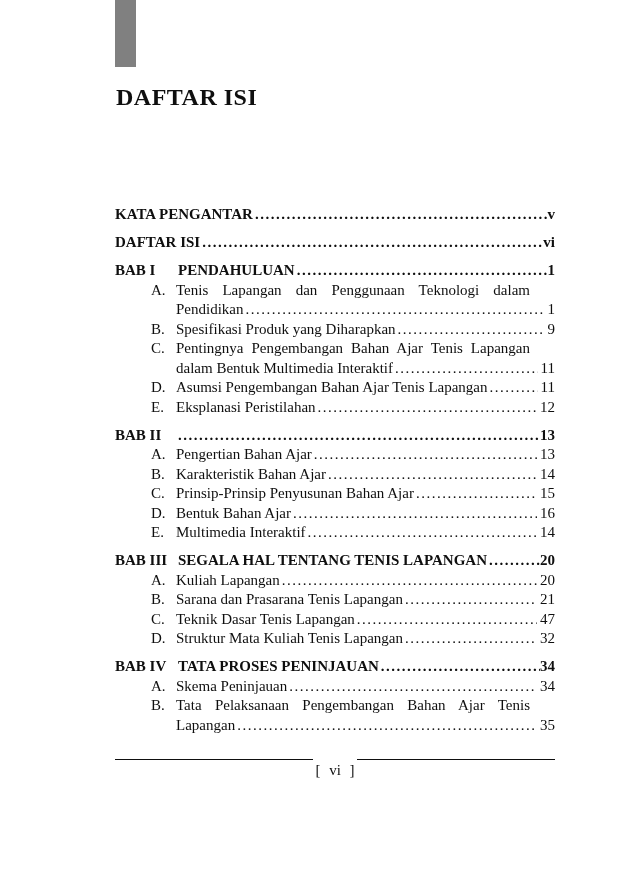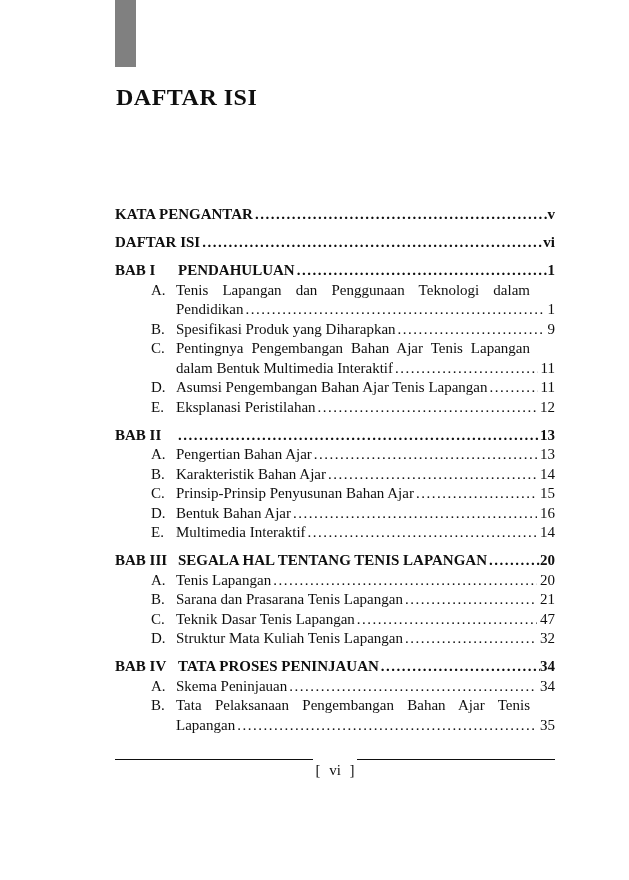--- a/index.html
+++ b/index.html
@@ -180,21 +180,21 @@
         <span class="pg">14</span>
       </div>
       <div class="row chapter">
         <span class="chlabel">BAB III</span>
         <span class="txt">SEGALA HAL TENTANG TENIS LAPANGAN</span>
         <span class="leader"></span>
         <span class="pg">20</span>
       </div>
       <div class="row sub">
         <span class="letter">A.</span>
-        <span class="txt">Tenis Lapangan</span>
+        <span class="txt">Kuliah Lapangan</span>
         <span class="leader"></span>
         <span class="pg">20</span>
       </div>
       <div class="row sub">
         <span class="letter">B.</span>
         <span class="txt">Sarana dan Prasarana Tenis Lapangan</span>
         <span class="leader"></span>
         <span class="pg">21</span>
       </div>
       <div class="row sub">

